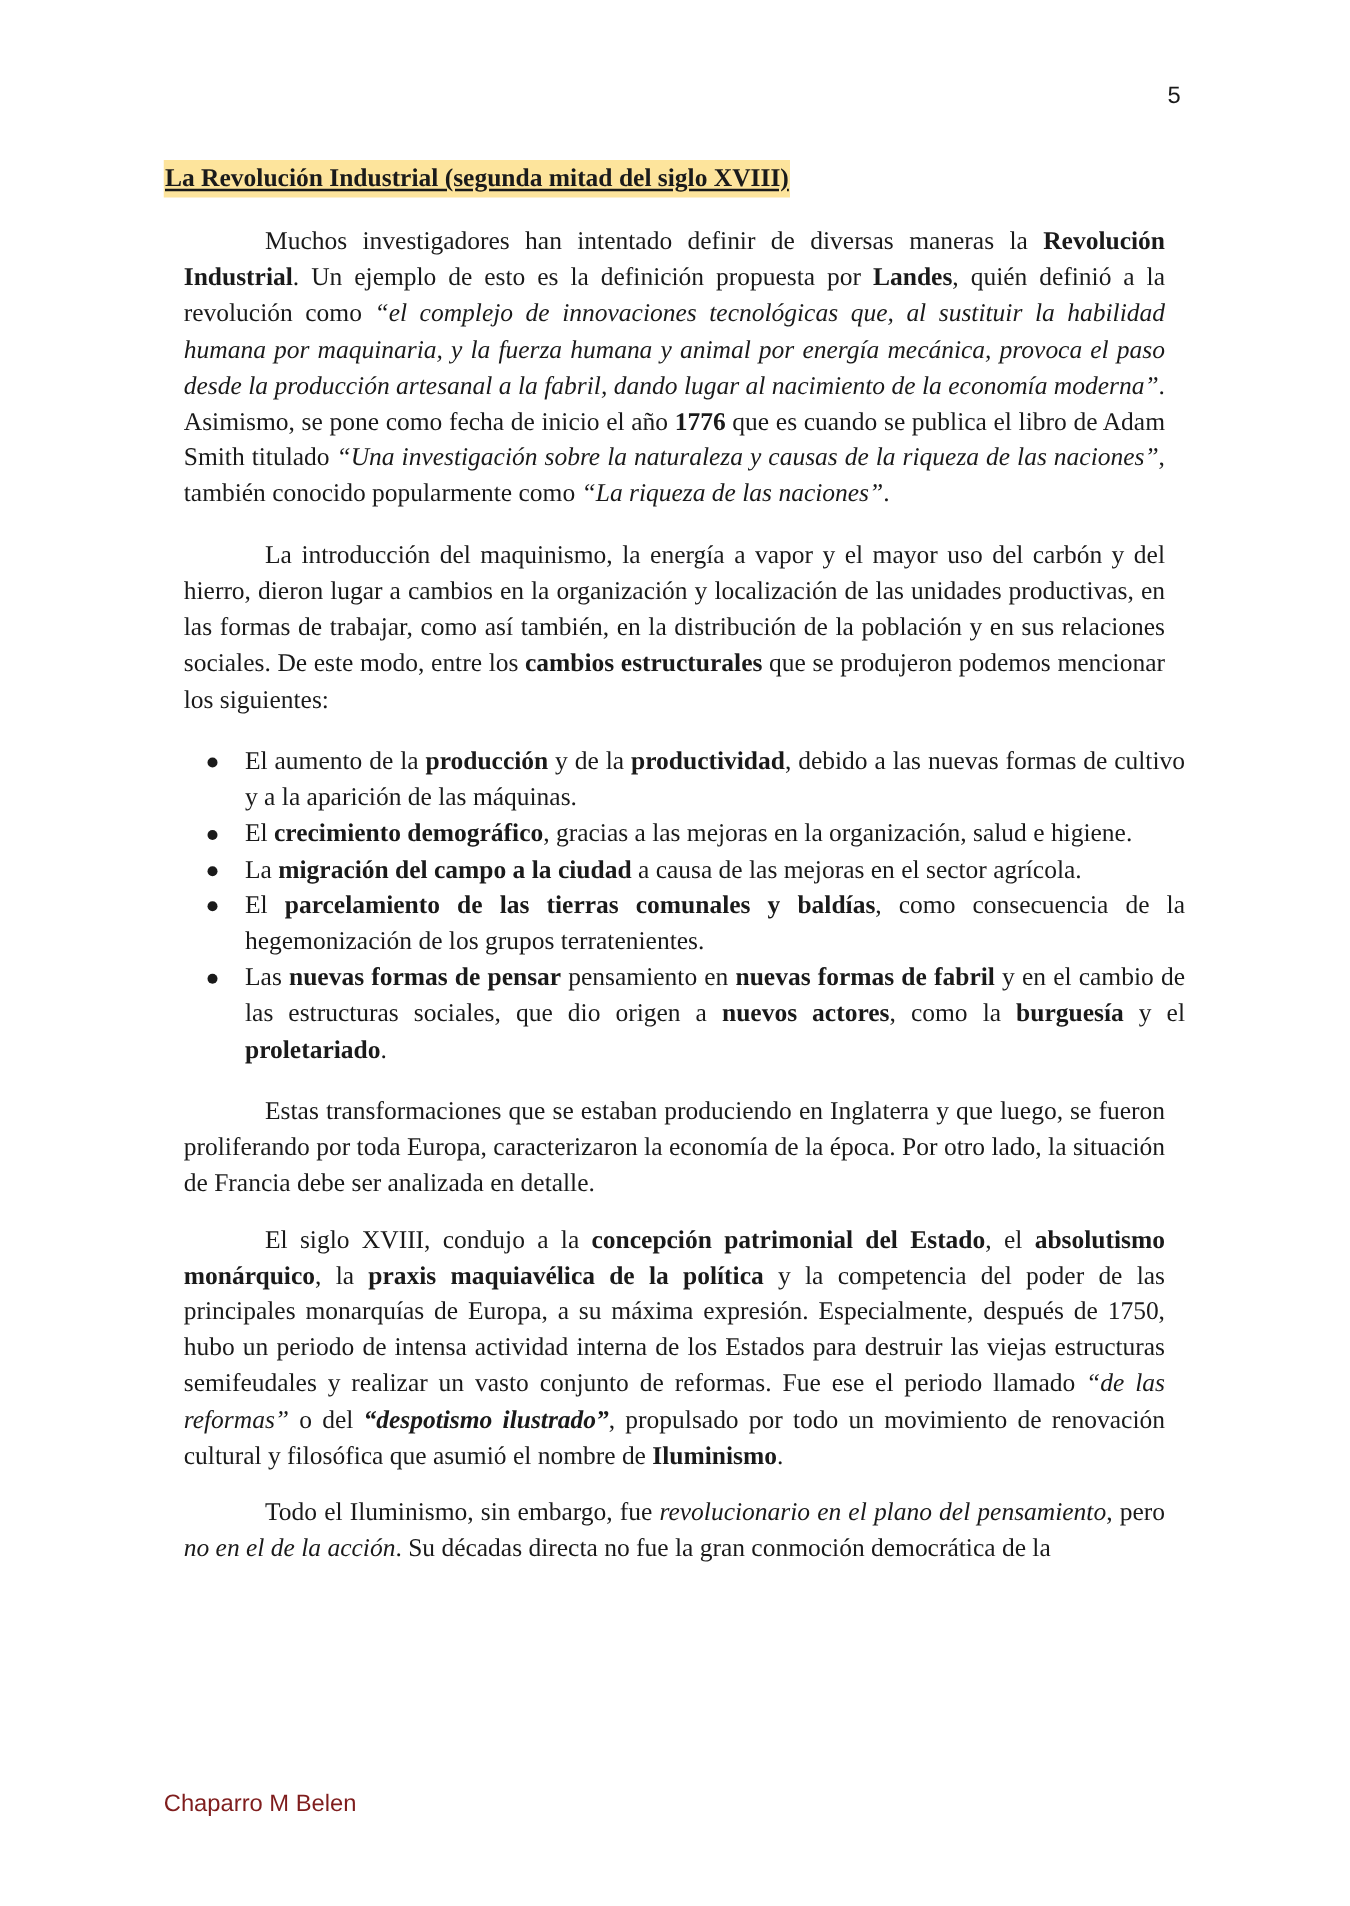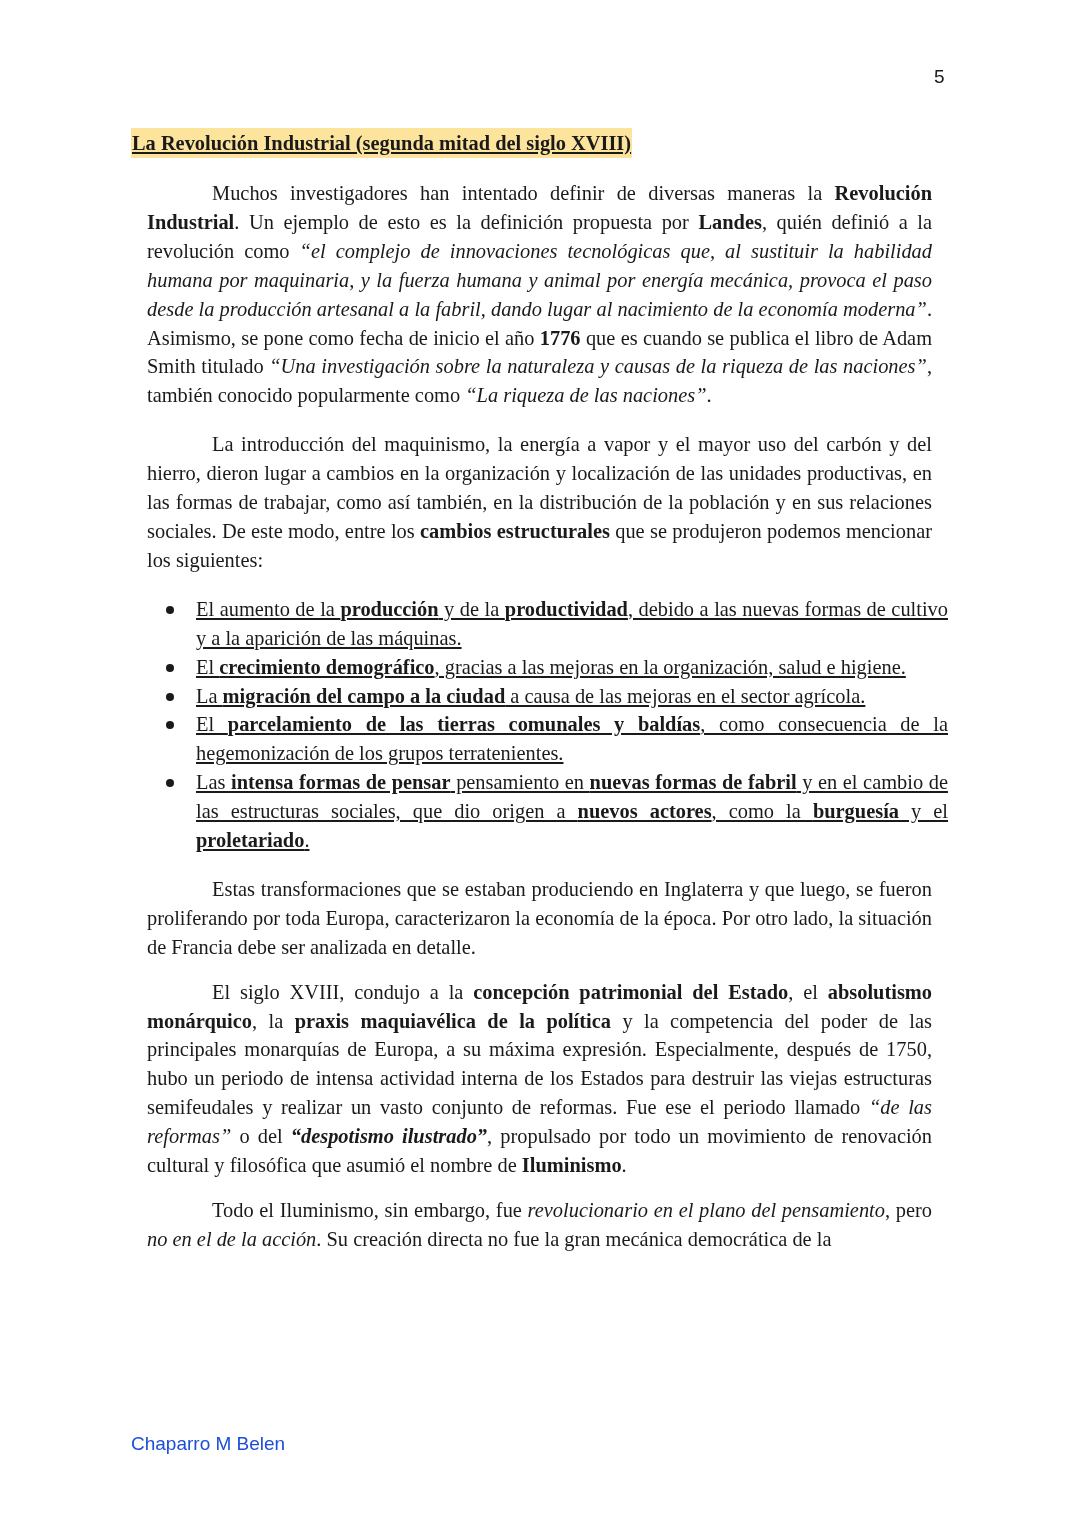--- a/index.html
+++ b/index.html
@@ -50,41 +50,40 @@
     }
     p.gap { margin-bottom: 20px; }
     ul.bullets {
       margin: 0 0 20px 0;
       padding: 0 0 0 65px;
       list-style: none;
     }
     ul.bullets li {
       position: relative;
       text-align: justify;
-      text-decoration: underline;
     }
     ul.bullets li::before {
       content: "";
       position: absolute;
       left: -30px;
       top: 11px;
       width: 8px;
       height: 8px;
       border-radius: 50%;
       background: #1a1a1a;
     }
     b { font-weight: bold; }
     i { font-style: italic; }
     .footer {
       position: absolute;
       top: 1433px;
       left: 131px;
       font-family: "Liberation Sans", sans-serif;
       font-size: 19px;
-      color: #1d4ed8;
+      color: #7f1d1d;
     }
   </style>
 </head>
 <body>
 
 <div class="page-number">5</div>
 
 <div class="content">
 
   <div class="heading-wrap h1">
@@ -93,25 +92,25 @@
 
   <p class="gap"><span>Muchos investigadores han intentado definir de diversas maneras la </span><b>Revolución Industrial</b><span>. Un ejemplo de esto es la definición propuesta por </span><b>Landes</b><span>, quién definió a la revolución como </span><i>“el complejo de innovaciones tecnológicas que, al sustituir la habilidad humana por maquinaria, y la fuerza humana y animal por energía mecánica, provoca el paso desde la producción artesanal a la fabril, dando lugar al nacimiento de la economía moderna”</i><span>. Asimismo, se pone como fecha de inicio el año </span><b>1776</b><span> que es cuando se publica el libro de Adam Smith titulado </span><i>“Una investigación sobre la naturaleza y causas de la riqueza de las naciones”</i><span>, también conocido popularmente como </span><i>“La riqueza de las naciones”</i><span>.</span></p>
 
   <p class="gap"><span>La introducción del maquinismo, la energía a vapor y el mayor uso del carbón y del hierro, dieron lugar a cambios en la organización y localización de las unidades productivas, en las formas de trabajar, como así también, en la distribución de la población y en sus relaciones sociales. De este modo, entre los </span><b>cambios estructurales</b><span> que se produjeron podemos mencionar los siguientes:</span></p>
 
   <ul class="bullets">
     <li><span>El aumento de la </span><b>producción</b><span> y de la </span><b>productividad</b><span>, debido a las nuevas formas de cultivo y a la aparición de las máquinas.</span></li>
     <li><span>El </span><b>crecimiento demográfico</b><span>, gracias a las mejoras en la organización, salud e higiene.</span></li>
     <li><span>La </span><b>migración del campo a la ciudad</b><span> a causa de las mejoras en el sector agrícola.</span></li>
     <li><span>El </span><b>parcelamiento de las tierras comunales y baldías</b><span>, como consecuencia de la hegemonización de los grupos terratenientes.</span></li>
-    <li><span>Las </span><b>intensa formas de pensar</b><span> pensamiento en </span><b>nuevas formas de fabril</b><span> y en el cambio de las estructuras sociales, que dio origen a </span><b>nuevos actores</b><span>, como la </span><b>burguesía</b><span> y el </span><b>proletariado</b><span>.</span></li>
+    <li><span>Las </span><b>nuevas formas de pensar</b><span> pensamiento en </span><b>nuevas formas de fabril</b><span> y en el cambio de las estructuras sociales, que dio origen a </span><b>nuevos actores</b><span>, como la </span><b>burguesía</b><span> y el </span><b>proletariado</b><span>.</span></li>
   </ul>
 
   <p>Estas transformaciones que se estaban produciendo en Inglaterra y que luego, se fueron proliferando por toda Europa, caracterizaron la economía de la época. Por otro lado, la situación de Francia debe ser analizada en detalle.</p>
 
 
   <p><span>El siglo XVIII, condujo a la </span><b>concepción patrimonial del Estado</b><span>, el </span><b>absolutismo monárquico</b><span>, la </span><b>praxis maquiavélica de la política</b><span> y la competencia del poder de las principales monarquías de Europa, a su máxima expresión. Especialmente, después de 1750, hubo un periodo de intensa actividad interna de los Estados para destruir las viejas estructuras semifeudales y realizar un vasto conjunto de reformas. Fue ese el periodo llamado </span><i>“de las reformas”</i><span> o del </span><b><i>“despotismo ilustrado”</i></b><span>, propulsado por todo un movimiento de renovación cultural y filosófica que asumió el nombre de </span><b>Iluminismo</b><span>.</span></p>
 
-  <p><span>Todo el Iluminismo, sin embargo, fue </span><i>revolucionario en el plano del pensamiento</i><span>, pero </span><i>no en el de la acción</i><span>. Su creación directa no fue la gran mecánica democrática de la</span></p>
+  <p><span>Todo el Iluminismo, sin embargo, fue </span><i>revolucionario en el plano del pensamiento</i><span>, pero </span><i>no en el de la acción</i><span>. Su décadas directa no fue la gran conmoción democrática de la</span></p>
 
 </div>
 
 <div class="footer">Chaparro M Belen</div>
 
 </body></html>

